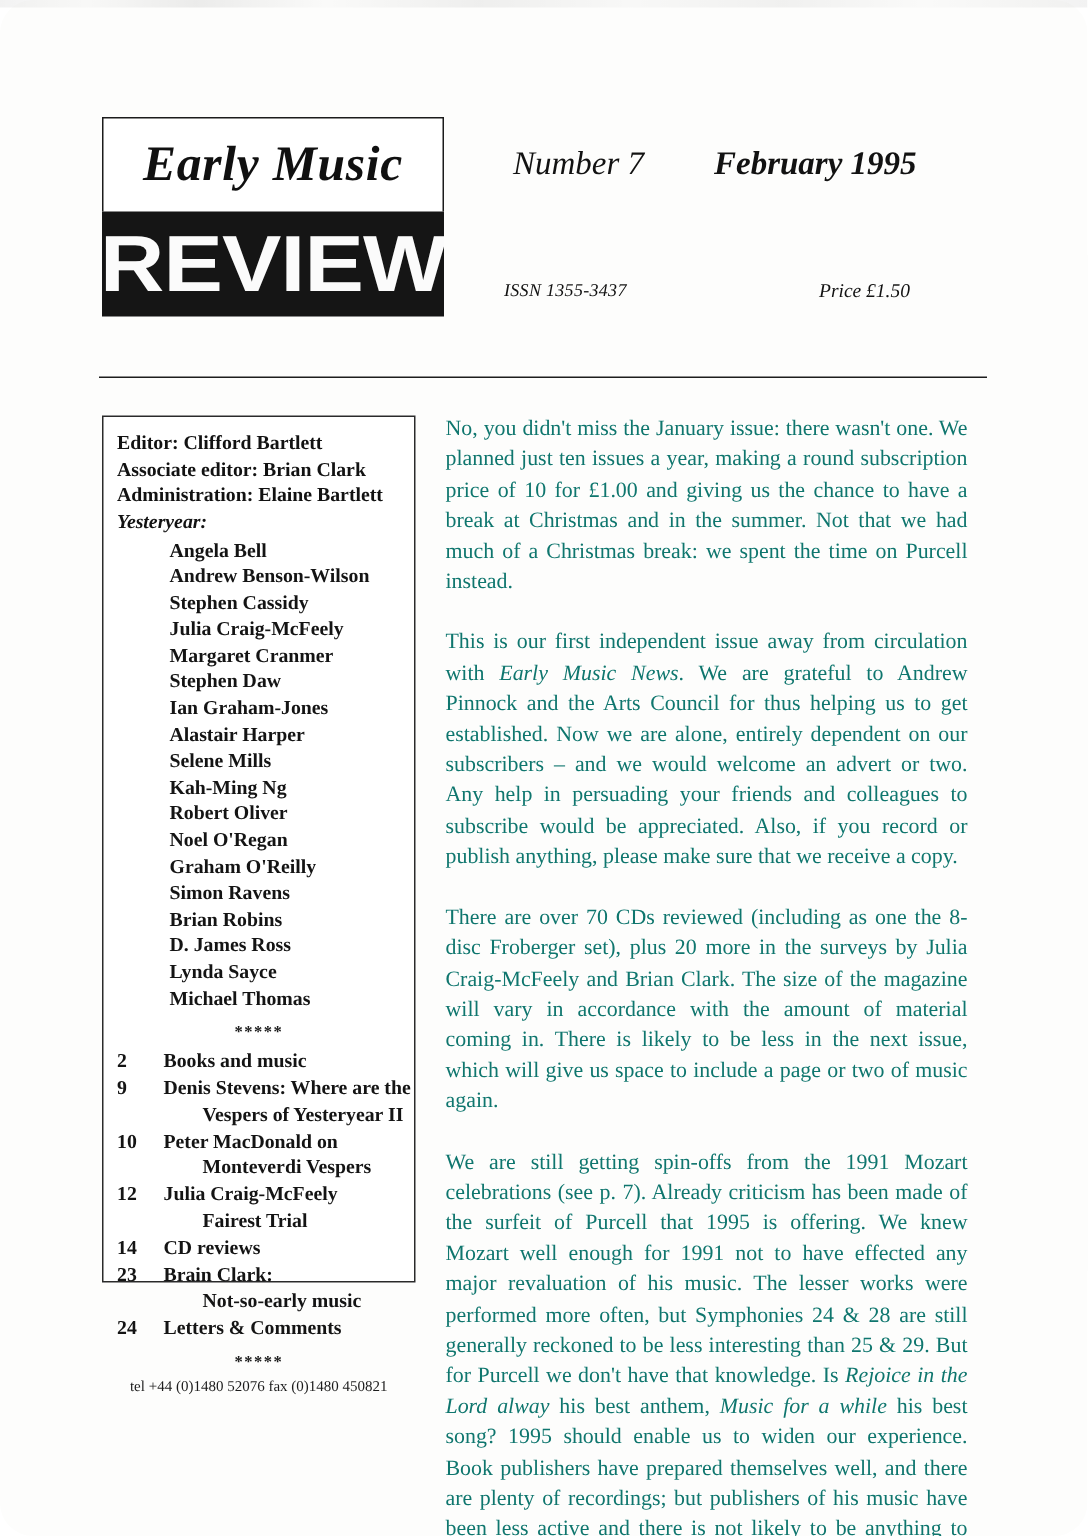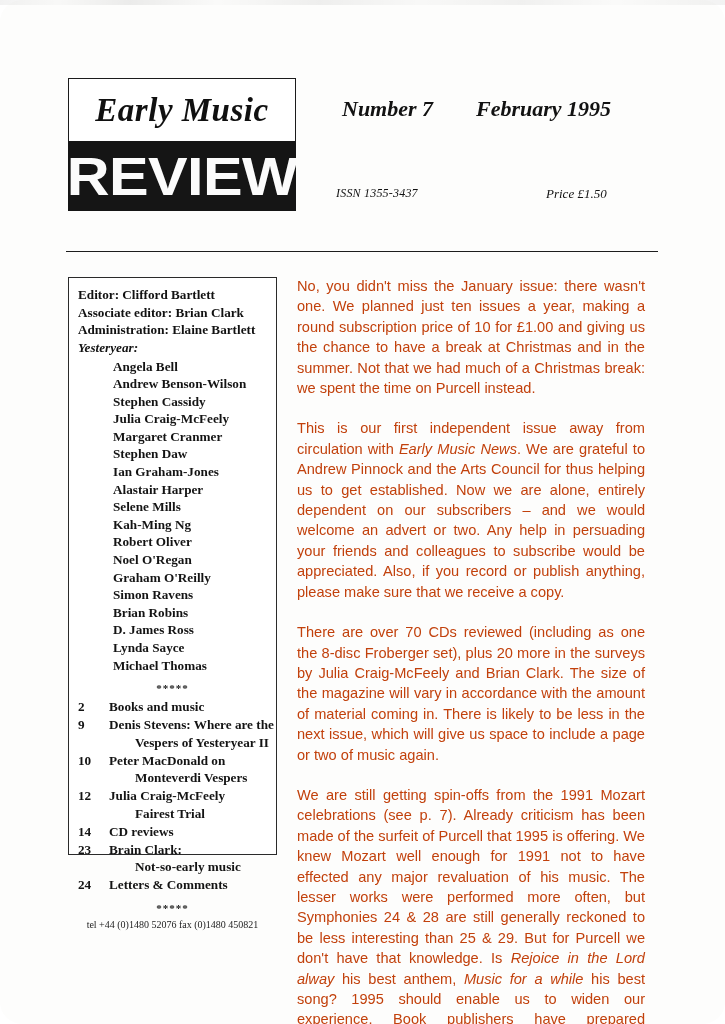--- a/index.html
+++ b/index.html
@@ -86,21 +86,20 @@
     position: absolute;
     font-family: "Liberation Serif", "DejaVu Serif", serif;
     font-style: italic;
     white-space: nowrap;
     color: #121212;
   }
   .issue-number {
     left: 342px;
     top: 96px;
     font-size: 22px;
-    font-weight: bold;
   }
   .issue-date {
     left: 476px;
     top: 96px;
     font-size: 22px;
     font-weight: 700;
   }
   .issue-issn {
     left: 336px;
     top: 186px;
@@ -226,22 +225,22 @@
     position: absolute;
     left: 297px;
     top: 276px;
     width: 360px;
   }
   .editorial p {
     margin: 0 12px 20px 0;
     font-size: 14.6px;
     line-height: 20.4px;
     text-align: justify;
-    color: #c2410c;
-    font-family: Liberation Sans, sans-serif;
+    color: #0f766e;
+    font-family: Liberation Serif, serif;
   }
   .editorial p:last-child {
     margin-bottom: 0;
   }
   .editorial i {
     font-style: italic;
   }
 </style>
 </head>
 <body>

